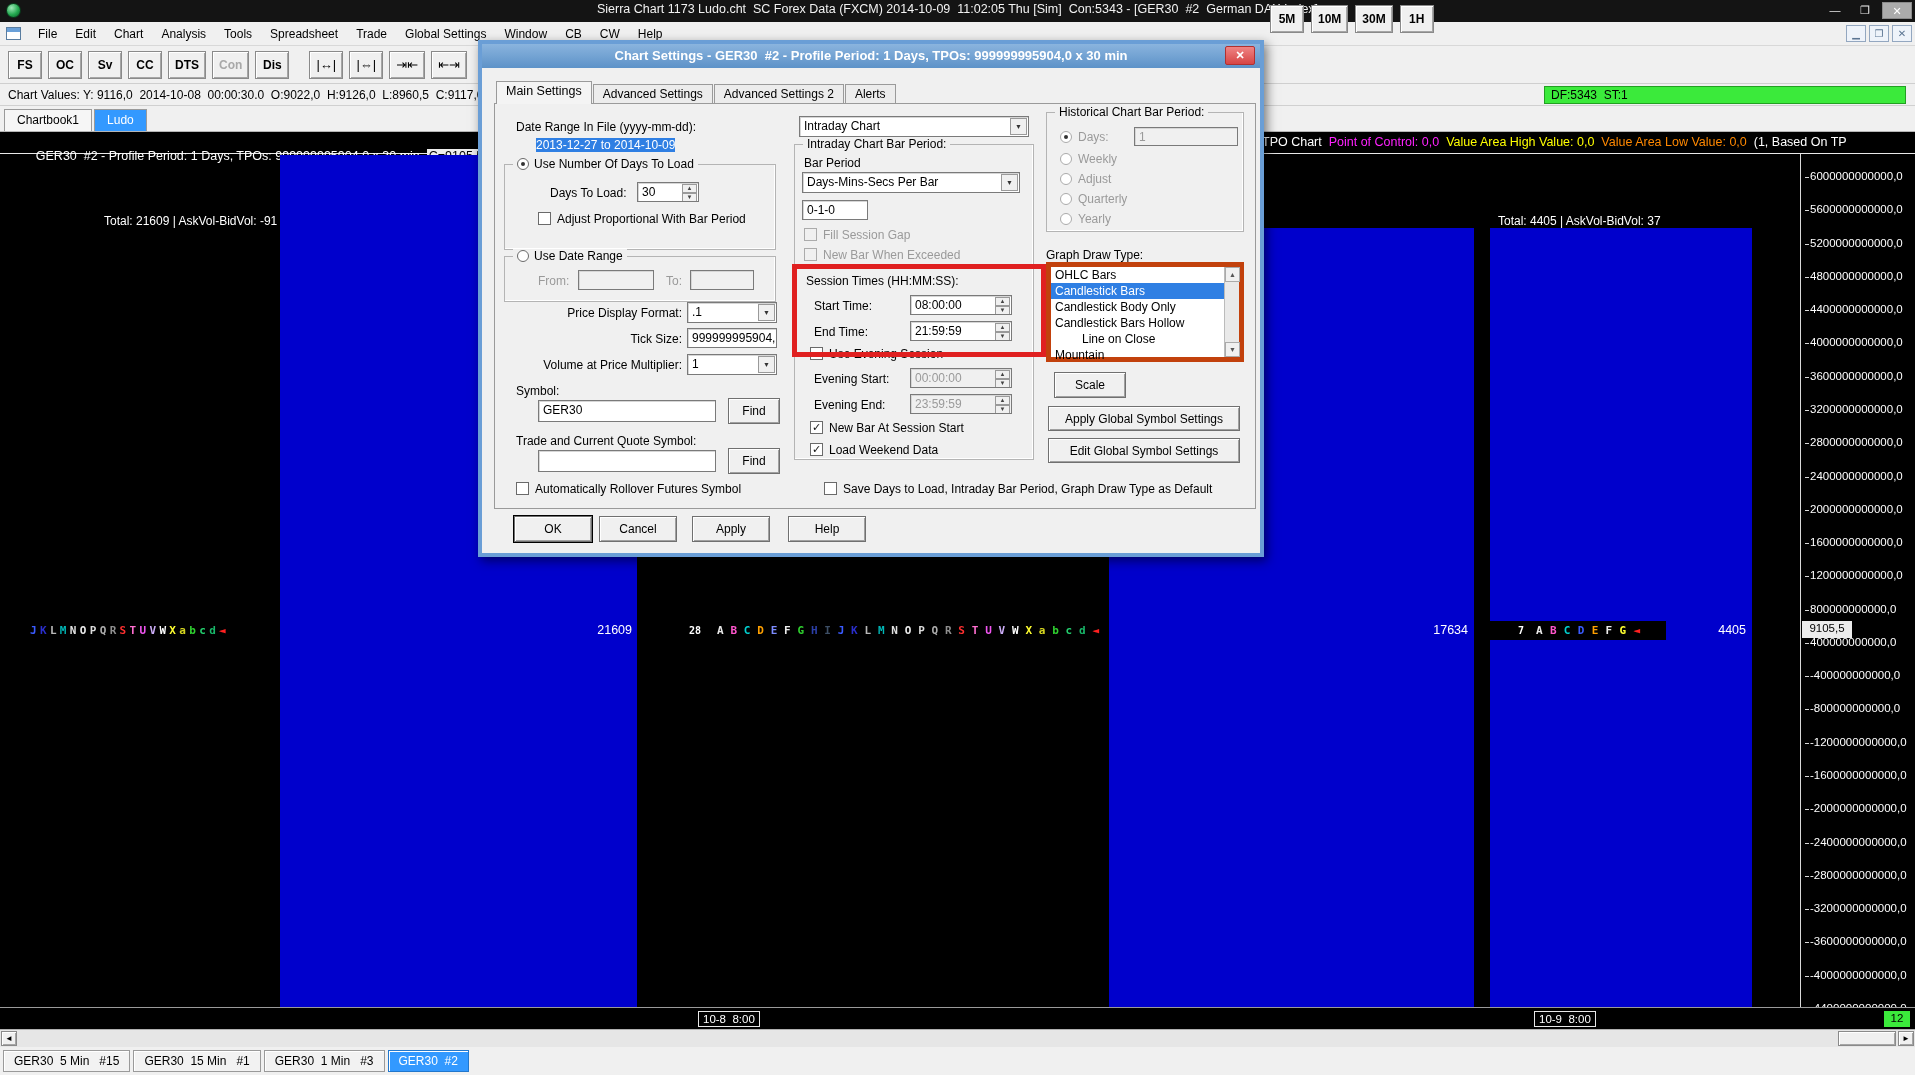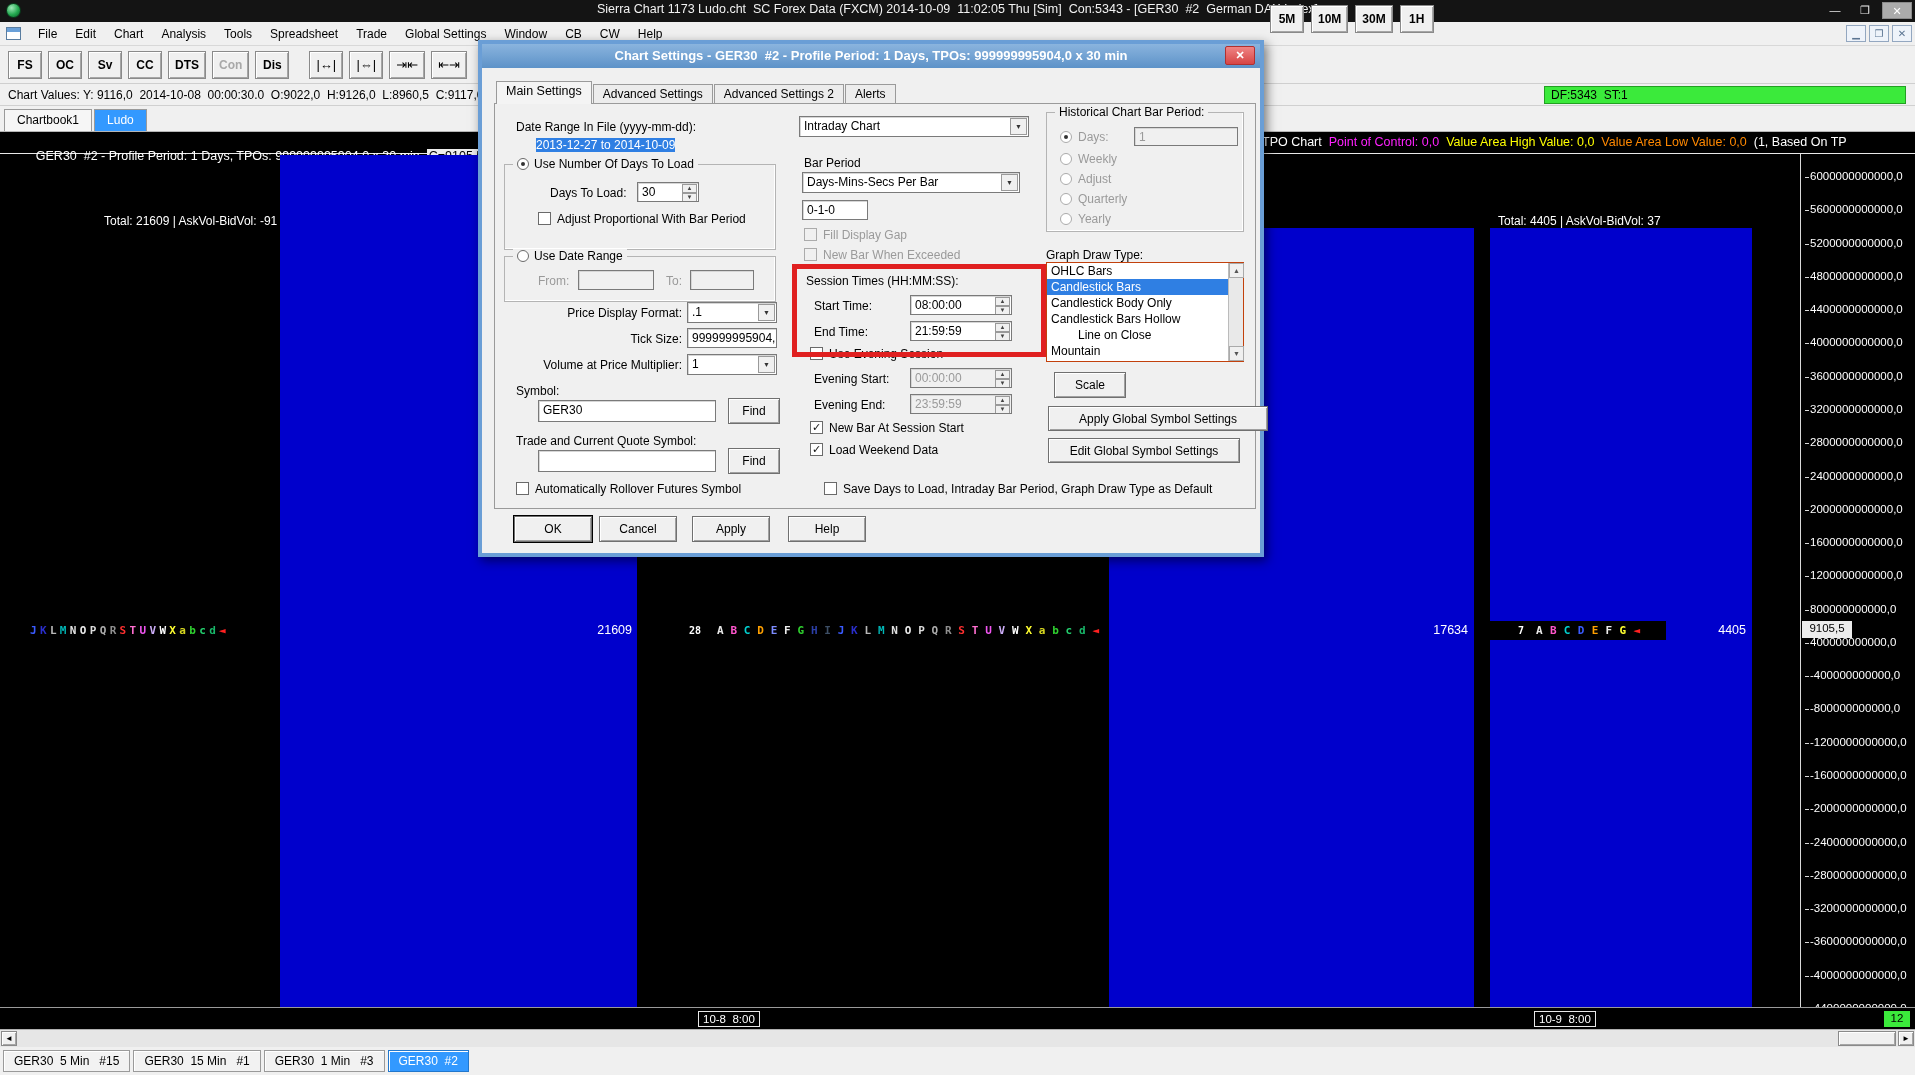--- a/index.html
+++ b/index.html
@@ -103,21 +103,21 @@
   .cb{position:absolute;display:flex;align-items:flex-start;gap:6px;white-space:pre;}
   .cbbox{width:13px;height:13px;background:#fff;border:1px solid #6a6a6a;flex:none;font-size:11px;line-height:11px;text-align:center;color:#111;}
   .cb.dis .cbbox{border-color:#ababab;background:#f0f0f0;}
   .cb.dis{color:#9a9a9a;}
   .radio{width:12px;height:12px;border-radius:50%;background:#fff;border:1px solid #6a6a6a;flex:none;position:relative;}
   .radio.on::after{content:"";position:absolute;left:3px;top:3px;width:4px;height:4px;border-radius:50%;background:#333;}
   .rrow{position:absolute;display:flex;align-items:center;gap:6px;white-space:pre;}
   .rrow.dis{color:#9a9a9a;}
   .rrow.dis .radio{border-color:#ababab;}
   .redbox{position:absolute;left:310px;top:220px;width:254px;height:93px;border:5px solid #e02020;z-index:5;pointer-events:none;}
-  .listbox{position:absolute;left:564px;top:218px;width:198px;height:100px;background:#fff;border:1px solid #c2410c;}
+  .listbox{position:absolute;left:564px;top:218px;width:198px;height:100px;background:#fff;border:5px solid #c2410c;}
   .litem{height:16px;padding:1px 0 0 4px;white-space:pre;font-size:12px;}
   .litem.sel{background:#2f7fe3;color:#fff;}
   .lscroll{position:absolute;right:0;top:0;bottom:0;width:15px;background:#e9e9e9;border-left:1px solid #bbb;}
   .lscroll .a{position:absolute;left:0;width:15px;height:15px;font-size:7px;text-align:center;line-height:14px;background:#f0f0f0;border:1px solid #aaa;color:#555;}
   .dbtn{position:absolute;height:26px;background:#f0f0f0;border:1px solid #707070;
         box-shadow:inset 1px 1px 0 #fff,inset -1px -1px 0 #a0a0a0;text-align:center;font-size:12px;display:flex;align-items:center;justify-content:center;}
   .dbtn.def{outline:1px solid #000;}
 </style>
 </head>
 <body>
@@ -375,26 +375,29 @@
     <div class="field" style="left:56px;top:356px;width:178px;height:22px;"><span>GER30</span></div>
     <div class="dbtn" style="left:246px;top:354px;width:52px;">Find</div>
     <div class="lbl" style="left:34px;top:390px;">Trade and Current Quote Symbol:</div>
     <div class="field" style="left:56px;top:406px;width:178px;height:22px;"><span></span></div>
     <div class="dbtn" style="left:246px;top:404px;width:52px;">Find</div>
     <div class="cb" style="left:34px;top:438px;"><span class="cbbox"></span><span>Automatically Rollover Futures Symbol</span></div>
 
     <div class="field" style="left:317px;top:72px;width:230px;height:21px;"><span>Intraday Chart</span>
       <div class="ddbtn">▼</div>
     </div>
+    <div class="groupbox" style="left:312px;top:100px;width:240px;height:316px;">
+      <div class="glabel">Intraday Chart Bar Period:</div>
+    </div>
     <div class="lbl" style="left:322px;top:112px;">Bar Period</div>
     <div class="field" style="left:320px;top:128px;width:218px;height:21px;"><span>Days-Mins-Secs Per Bar</span>
       <div class="ddbtn">▼</div>
     </div>
     <div class="field" style="left:320px;top:156px;width:66px;height:20px;"><span>0-1-0</span></div>
-    <div class="cb dis" style="left:322px;top:184px;"><span class="cbbox"></span><span>Fill Display Gap</span></div>
+    <div class="cb dis" style="left:322px;top:184px;"><span class="cbbox"></span><span>Fill Session Gap</span></div>
     <div class="cb dis" style="left:322px;top:204px;"><span class="cbbox"></span><span>New Bar When Exceeded</span></div>
 
     <div class="lbl" style="left:324px;top:230px;z-index:6;">Session Times (HH:MM:SS):</div>
     <div class="lbl" style="left:332px;top:255px;">Start Time:</div>
     <div class="field" style="left:428px;top:251px;width:102px;height:20px;"><span>08:00:00</span>
       <div class="spinbtns"><div>▲</div><div>▼</div></div>
     </div>
     <div class="lbl" style="left:332px;top:281px;">End Time:</div>
     <div class="field" style="left:428px;top:277px;width:102px;height:20px;"><span>21:59:59</span>
       <div class="spinbtns"><div>▲</div><div>▼</div></div>
@@ -432,21 +435,21 @@
         <div class="a" style="bottom:0;">▼</div>
       </div>
     <div class="litem" style="width: 182px;">OHLC Bars</div>
         <div class="litem sel" style="width: 182px;">Candlestick Bars</div>
         <div class="litem" style="width: 182px;">Candlestick Body Only</div>
         <div class="litem" style="width: 182px;">Candlestick Bars Hollow</div>
         <div class="litem" style="width: 182px; padding-left: 31px;">Line on Close</div>
         <div class="litem" style="width: 182px;">Mountain</div>
       </div>
     <div class="dbtn" style="left:572px;top:328px;width:72px;">Scale</div>
-    <div class="dbtn" style="left:566px;top:362px;width:220px;height:25px;">Apply Global Symbol Settings</div>
+    <div class="dbtn" style="left:566px;top:362px;width:192px;height:25px;">Apply Global Symbol Settings</div>
     <div class="dbtn" style="left:566px;top:394px;width:192px;height:25px;">Edit Global Symbol Settings</div>
 
     <div class="dbtn def" style="left:32px;top:472px;width:78px;">OK</div>
     <div class="dbtn" style="left:117px;top:472px;width:78px;">Cancel</div>
     <div class="dbtn" style="left:210px;top:472px;width:78px;">Apply</div>
     <div class="dbtn" style="left:306px;top:472px;width:78px;">Help</div>
   </div>
 
 </div>
 

